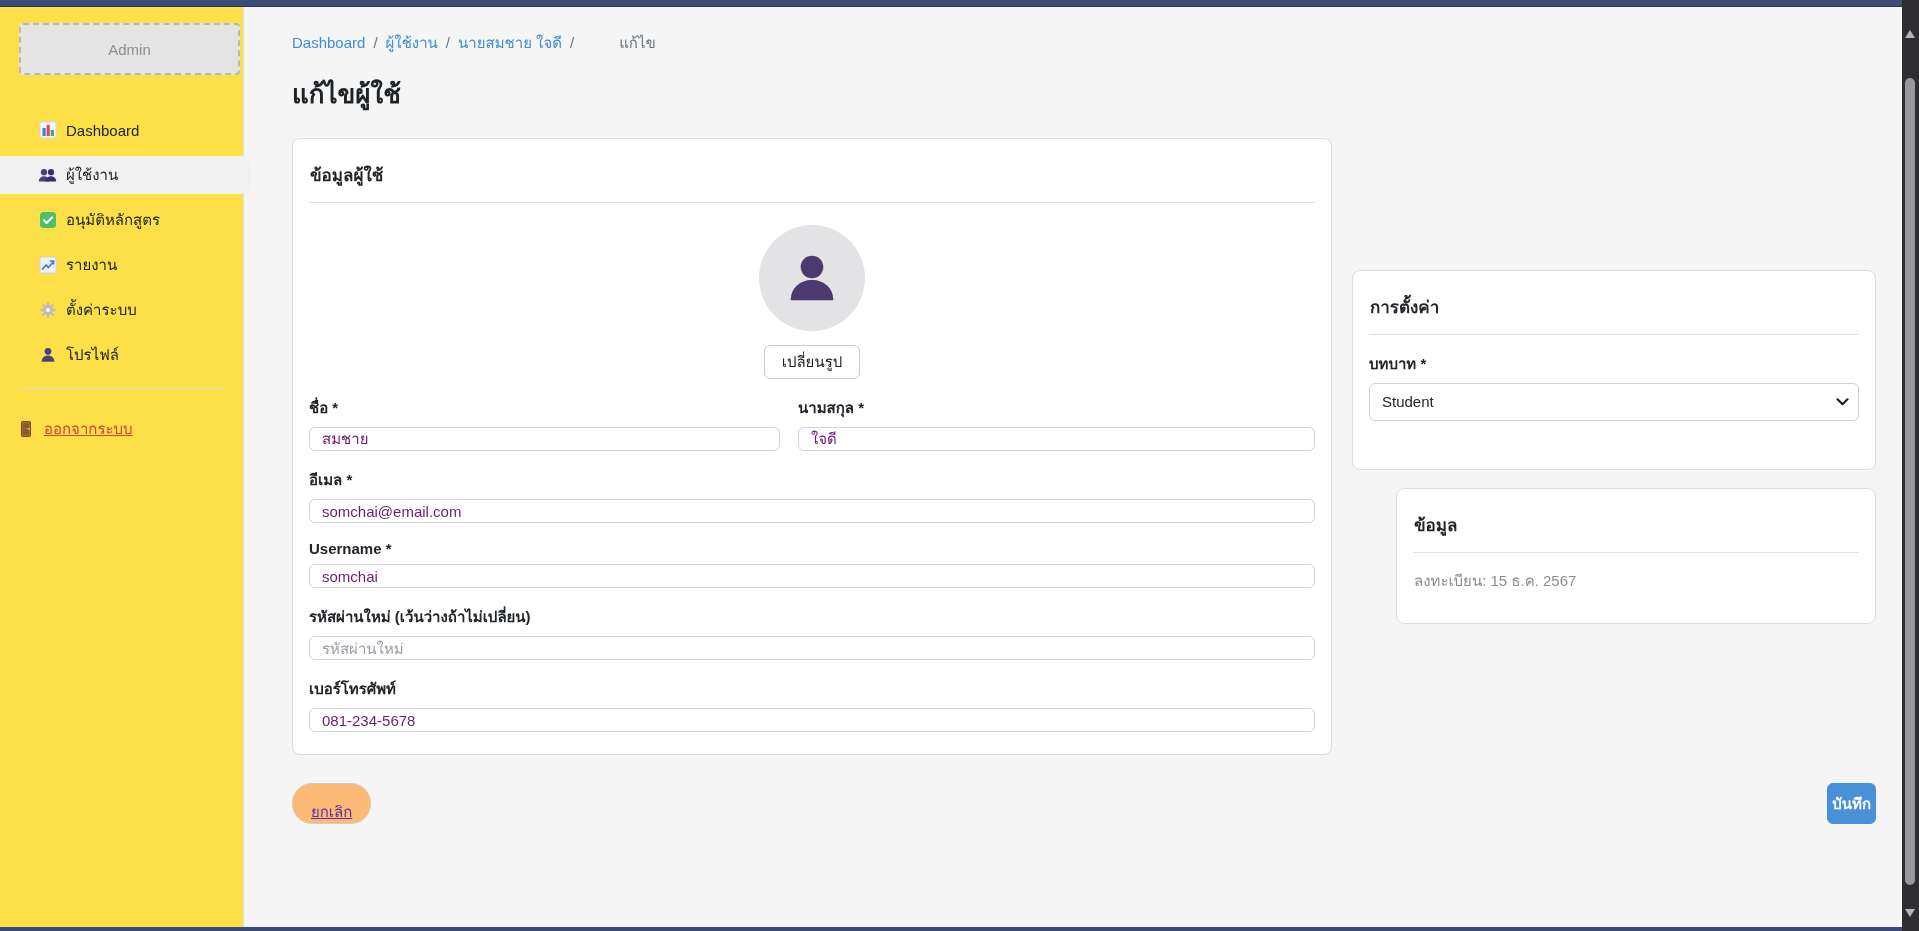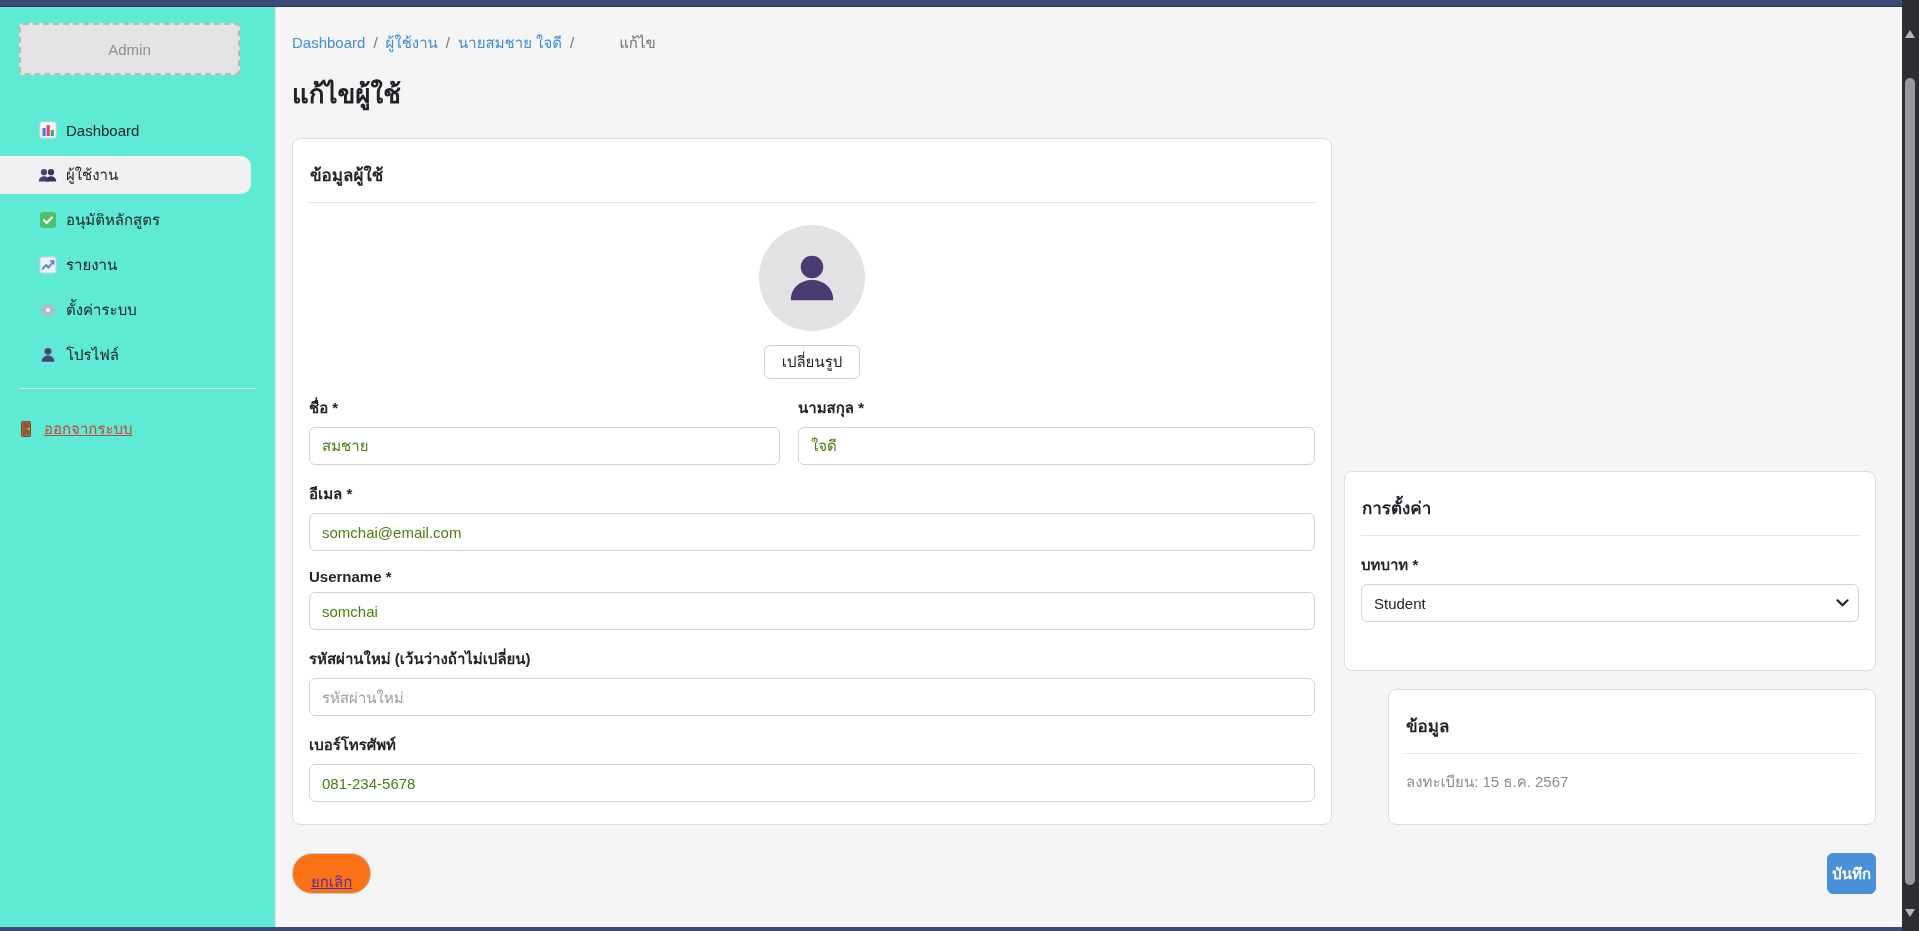--- a/index.html
+++ b/index.html
@@ -8,22 +8,22 @@
     font-family:"Liberation Sans","DejaVu Sans",sans-serif;
     background:#f5f5f5; color:#212529;
     position:relative;
   }
   .topbar { position:absolute; left:0; top:0; width:100%; height:7px;
     background:#3c4a74; border-bottom:1px solid #2b3657; z-index:30; }
   .bottombar { position:absolute; left:0; bottom:0; width:100%; height:4px;
     background:#3c4a74; z-index:30; }
 
   
-  .sidebar { position:absolute; left:0; top:7px; bottom:4px; width:276px;
-    background:#5eead4; border-right:1px solid #e0e0e0; z-index:10; }
+  .sidebar { position:absolute; left:0; top:7px; bottom:4px; width:244px;
+    background:#fde047; border-right:1px solid #e0e0e0; z-index:10; }
   .brand-box { margin:16px 19px 0 19px; height:52px; width:221px;
     background:#e4e4e4; border:2px dashed #b9b9b9; border-radius:4px;
     display:flex; align-items:center; justify-content:center; }
   .brand-box span { color:#8f8f8f; font-size:15px; }
   .side-nav { margin-top:36px; }
   .nav-item { height:38px; margin-bottom:7px; width:251px;
     display:flex; align-items:center; padding-left:38px; cursor:pointer;
     font-size:15px; color:#212529; }
   .nav-item.active { background:#f1f1f1; border-radius:0 10px 10px 0; }
   .nav-icon { width:19px; height:19px; margin-right:9px; display:inline-flex;
@@ -35,47 +35,47 @@
 
   
   .main { position:absolute; left:268px; top:7px; right:17px; bottom:4px;
     background:#f5f5f5; padding:20px 26px 0 24px; overflow:hidden; }
   .breadcrumb { font-size:15px; margin-top:4px; }
   .breadcrumb a { color:#3f8ed6; text-decoration:none; cursor:pointer; }
   .breadcrumb .sep { color:#6c757d; margin:0 8px; }
   .breadcrumb .current { color:#6c757d;margin-left:37px; }
   .page-title { font-size:26px; font-weight:700; margin:18px 0 24px 0; color:#1f2327; }
 
-  .row { display:flex; gap:12px; align-items:flex-end; }
+  .row { display:flex; gap:20px; align-items:center; }
   .card { background:#fff; border:1px solid #dcdcdc; border-radius:8px;
     padding:16px 16px 22px 16px; }
   .card-main { width:1040px; flex:none; }
   .col-right { flex:1; min-width:0; }
   .card-title { font-size:17px; font-weight:700; padding:6px 0 14px 1px;
     border-bottom:1px solid #e4e4e4; }
 
   .avatar-wrap { text-align:center; padding-top:22px; }
   .avatar { width:106px; height:106px; border-radius:50%; background:#e3e3e5;
     margin:0 auto; display:flex; align-items:center; justify-content:center; }
   .btn-change { margin-top:14px; height:34px; padding:0 17px; background:#fff;
     border:1px solid #ccc; border-radius:6px; font-size:15px; cursor:pointer;
     font-family:inherit; color:#212529; }
 
   .form-group { margin-top:17px; }
   .form-label { display:block; font-size:15px; font-weight:700; margin-bottom:7px; }
-  .form-input { width:100%; height:38px; border:1px solid #ced4da; border-radius:6px;
-    padding:0 12px; font-size:15px; font-family:inherit; color:#4d7c0f; background:#fff; }
+  .form-input { width:100%; height:24px; border:1px solid #ced4da; border-radius:6px;
+    padding:0 12px; font-size:15px; font-family:inherit; color:#701a75; background:#fff; }
   .form-input::placeholder { color:#9aa0a6; }
   .two-col { display:flex; gap:18px; }
   .two-col .col-a { width:471px; flex:none; }
   .two-col .col-b { flex:1; min-width:0; }
 
   .actions { display:flex; justify-content:space-between; align-items:center;
     margin-top:28px; }
-  .btn-cancel { height:41px; padding:16px 18px; background:#f97316; border:1px solid #ccc;
+  .btn-cancel { height:41px; padding:16px 18px; background:#fdba74; border:1px solid #ccc;
     border-radius:20px; font-size:15px; font-family:inherit; cursor:pointer;
     color:#5a2ca8; text-decoration:underline; }
   .btn-save { height:41px; padding:0 4px; background:#4a90d9; border:1px solid #4a90d9;
     border-radius:6px; font-size:15px; font-family:inherit; cursor:pointer;
     color:#fff; font-weight:700; }
 
   .select-wrap { position:relative; }
   .role-select { width:100%; height:38px; border:1px solid #ced4da; border-radius:6px;
     padding:0 30px 0 12px; font-size:15px; font-family:inherit; color:#212529;
     background:#fff; appearance:none; -webkit-appearance:none; cursor:pointer; }

